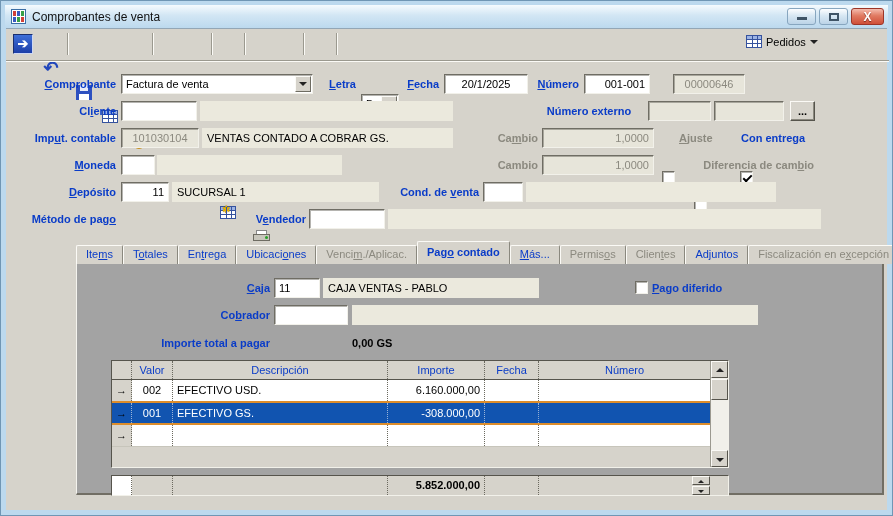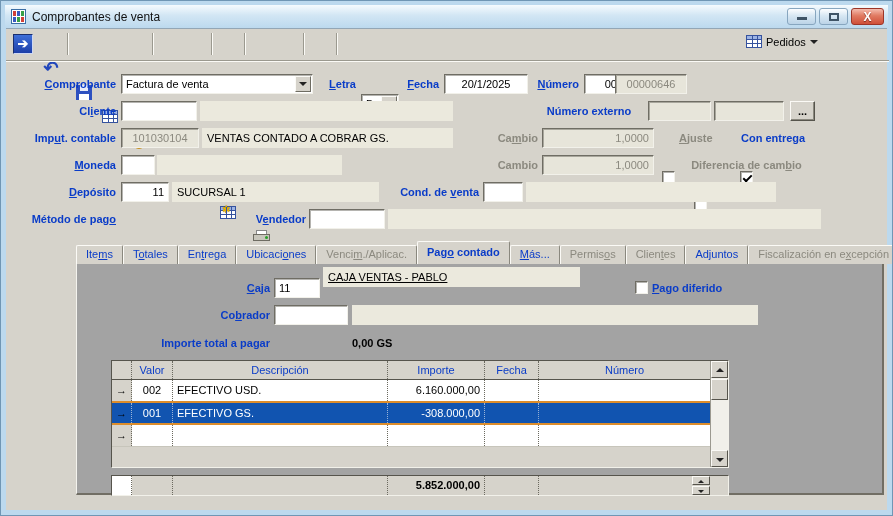--- a/index.html
+++ b/index.html
@@ -217,21 +217,21 @@
     <div class="abs combo" style="left:355px;top:45px;width:38px;">
       <span class="txt">B</span>
       <span class="btn">
           <span class="tri-dn"></span>
         </span>
     </div>
     <div class="abs lbl" style="left:396px;top:45px;width:37px;"><u>F</u>echa</div>
     <input class="abs field center" style="left: 438px; top: 45px; width: 84px;" readonly="" value="20/1/2025">
     <div class="abs lbl" style="left:526px;top:45px;width:47px;"><u>N</u>úmero</div>
     <input class="abs field center" style="left: 578px; top: 45px; width: 66px; text-align: right;" readonly="" value="001-001">
-    <input class="abs field center disabled" style="left: 609px; top: 45px; width: 72px;" readonly="" value="00000646">
+    <input class="abs field center disabled" style="left: 667px; top: 45px; width: 72px;" readonly="" value="00000646">
 
     
     <div class="abs lbl" style="left:0;top:72px;width:110px;">Cl<u>i</u>ente</div>
     <input class="abs field" style="left: 115px; top: 72px; width: 76px;" value="">
     <div class="abs strip" style="left:194px;top:72px;width:253px;"></div>
     <div class="abs lbl" style="left:528px;top:72px;width:110px;text-align:center;">Número externo</div>
     <input class="abs field disabled" style="left: 642px; top: 72px; width: 63px;" readonly="" value="">
     <input class="abs field disabled" style="left: 708px; top: 72px; width: 70px;" readonly="" value="">
     <div class="abs pushbtn" style="left:784px;top:72px;width:25px;height:20px;line-height:18px;">...</div>
 
@@ -246,21 +246,21 @@
     <span class="abs checkbox checked" style="left:718px;top:102px;"></span>
     <div class="abs lbl" style="left:735px;top:99px;width:80px;text-align:left;">Con entre<u>g</u>a</div>
 
     
     <div class="abs lbl" style="left:0;top:126px;width:110px;"><u>M</u>oneda</div>
     <input class="abs field" style="left: 115px; top: 126px; width: 34px;" value="">
     <div class="abs strip" style="left:151px;top:126px;width:185px;"></div>
     <div class="abs lbl dis" style="left:455px;top:126px;width:77px;">Cambio</div>
     <input class="abs field right disabled" style="left: 536px; top: 126px; width: 112px;" readonly="" value="1,0000">
     <span class="abs checkbox" style="left:656px;top:129px;"></span>
-    <div class="abs lbl dis" style="left:673px;top:126px;width:135px;text-align:center;">Diferencia de cam<u>b</u>io</div>
+    <div class="abs lbl dis" style="left:673px;top:126px;width:135px;text-align:right;">Diferencia de cam<u>b</u>io</div>
 
     
     <div class="abs lbl" style="left:0;top:153px;width:110px;"><u>D</u>epósito</div>
     <input class="abs field right" style="left: 115px; top: 153px; width: 48px;" readonly="" value="11">
     <div class="abs strip" style="left:166px;top:153px;width:207px;">SUCURSAL 1</div>
     <div class="abs lbl" style="left:378px;top:153px;width:95px;">Cond. de <u>v</u>enta</div>
     <input class="abs field" style="left: 477px; top: 153px; width: 40px;" value="">
     <div class="abs strip" style="left:520px;top:153px;width:250px;"></div>
 
     
@@ -289,21 +289,21 @@
       <div class="tab disabled">Clien<u>t</u>es</div>
       <div class="tab">Adjuntos</div>
       <div class="tab disabled">Fiscalización en e<u>x</u>cepción</div>
     </div>
 
     
     <div class="abs tabpage" style="left:70px;top:234px;width:808px;height:232px;">
 
       <div class="abs lbl" style="left:45px;top:14px;width:148px;"><u>C</u>aja</div>
       <input class="abs field" style="left: 197px; top: 14px; width: 46px;" readonly="" value="11">
-      <div class="abs strip" style="left:246px;top:3px;width:257px;text-decoration:underline;">CAJA VENTAS - PABLO</div>
+      <div class="abs strip" style="left:246px;top:14px;width:216px;">CAJA VENTAS - PABLO</div>
       <span class="abs checkbox" style="left:558px;top:17px;"></span>
       <div class="abs lbl" style="left:575px;top:14px;width:90px;text-align:left;"><u>P</u>ago diferido</div>
 
       <div class="abs lbl" style="left:45px;top:41px;width:148px;">Co<u>b</u>rador</div>
       <input class="abs field" style="left: 197px; top: 41px; width: 74px;" value="">
       <div class="abs strip" style="left:275px;top:41px;width:406px;"></div>
 
       <div class="abs lbl" style="left:40px;top:69px;width:153px;">Importe total a pagar</div>
       <div class="abs" style="left:275px;top:69px;font-weight:bold;line-height:20px;">0,00 GS</div>
 

